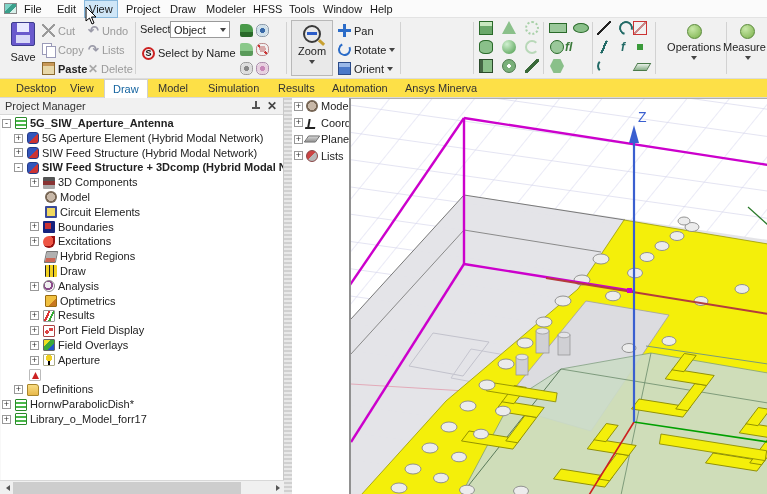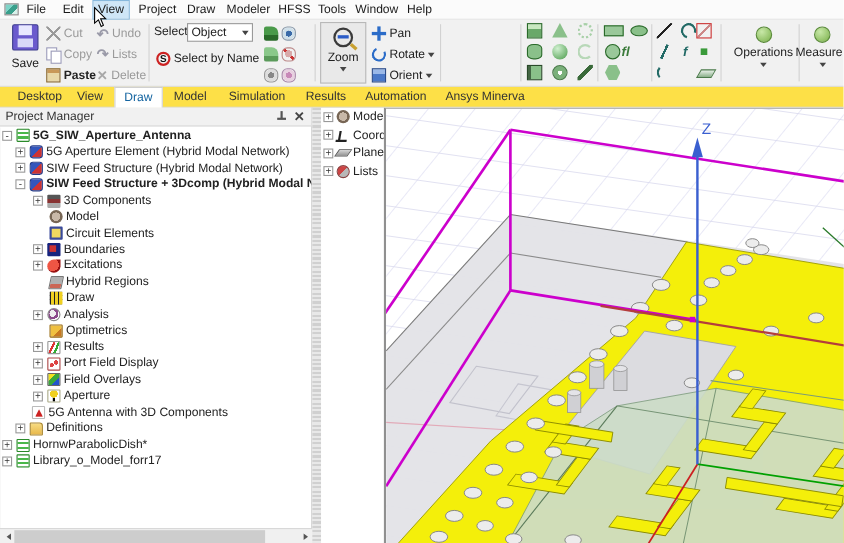--- a/index.html
+++ b/index.html
@@ -405,21 +405,20 @@
         <span class="ti ti-fov"></span>
         <span class="tx">Field Overlays</span>
       </div>
     <div class="trow lv2">
         <span class="exp">+</span>
         <span class="ti ti-rad"></span>
         <span class="tx">Aperture</span>
       </div>
     <div class="trow noexp2">
         <span class="ti ti-ddoc"></span>
-        <span class="tx">5G Antenna with 3D Components</span>
       </div>
     <div class="trow lv1">
         <span class="exp">+</span>
         <span class="ti ti-folder"></span>
         <span class="tx">Definitions</span>
       </div>
     <div class="trow lv0">
         <span class="exp">+</span>
         <span class="ti ti-project"></span>
         <span class="tx">HornwParabolicDish*</span>

